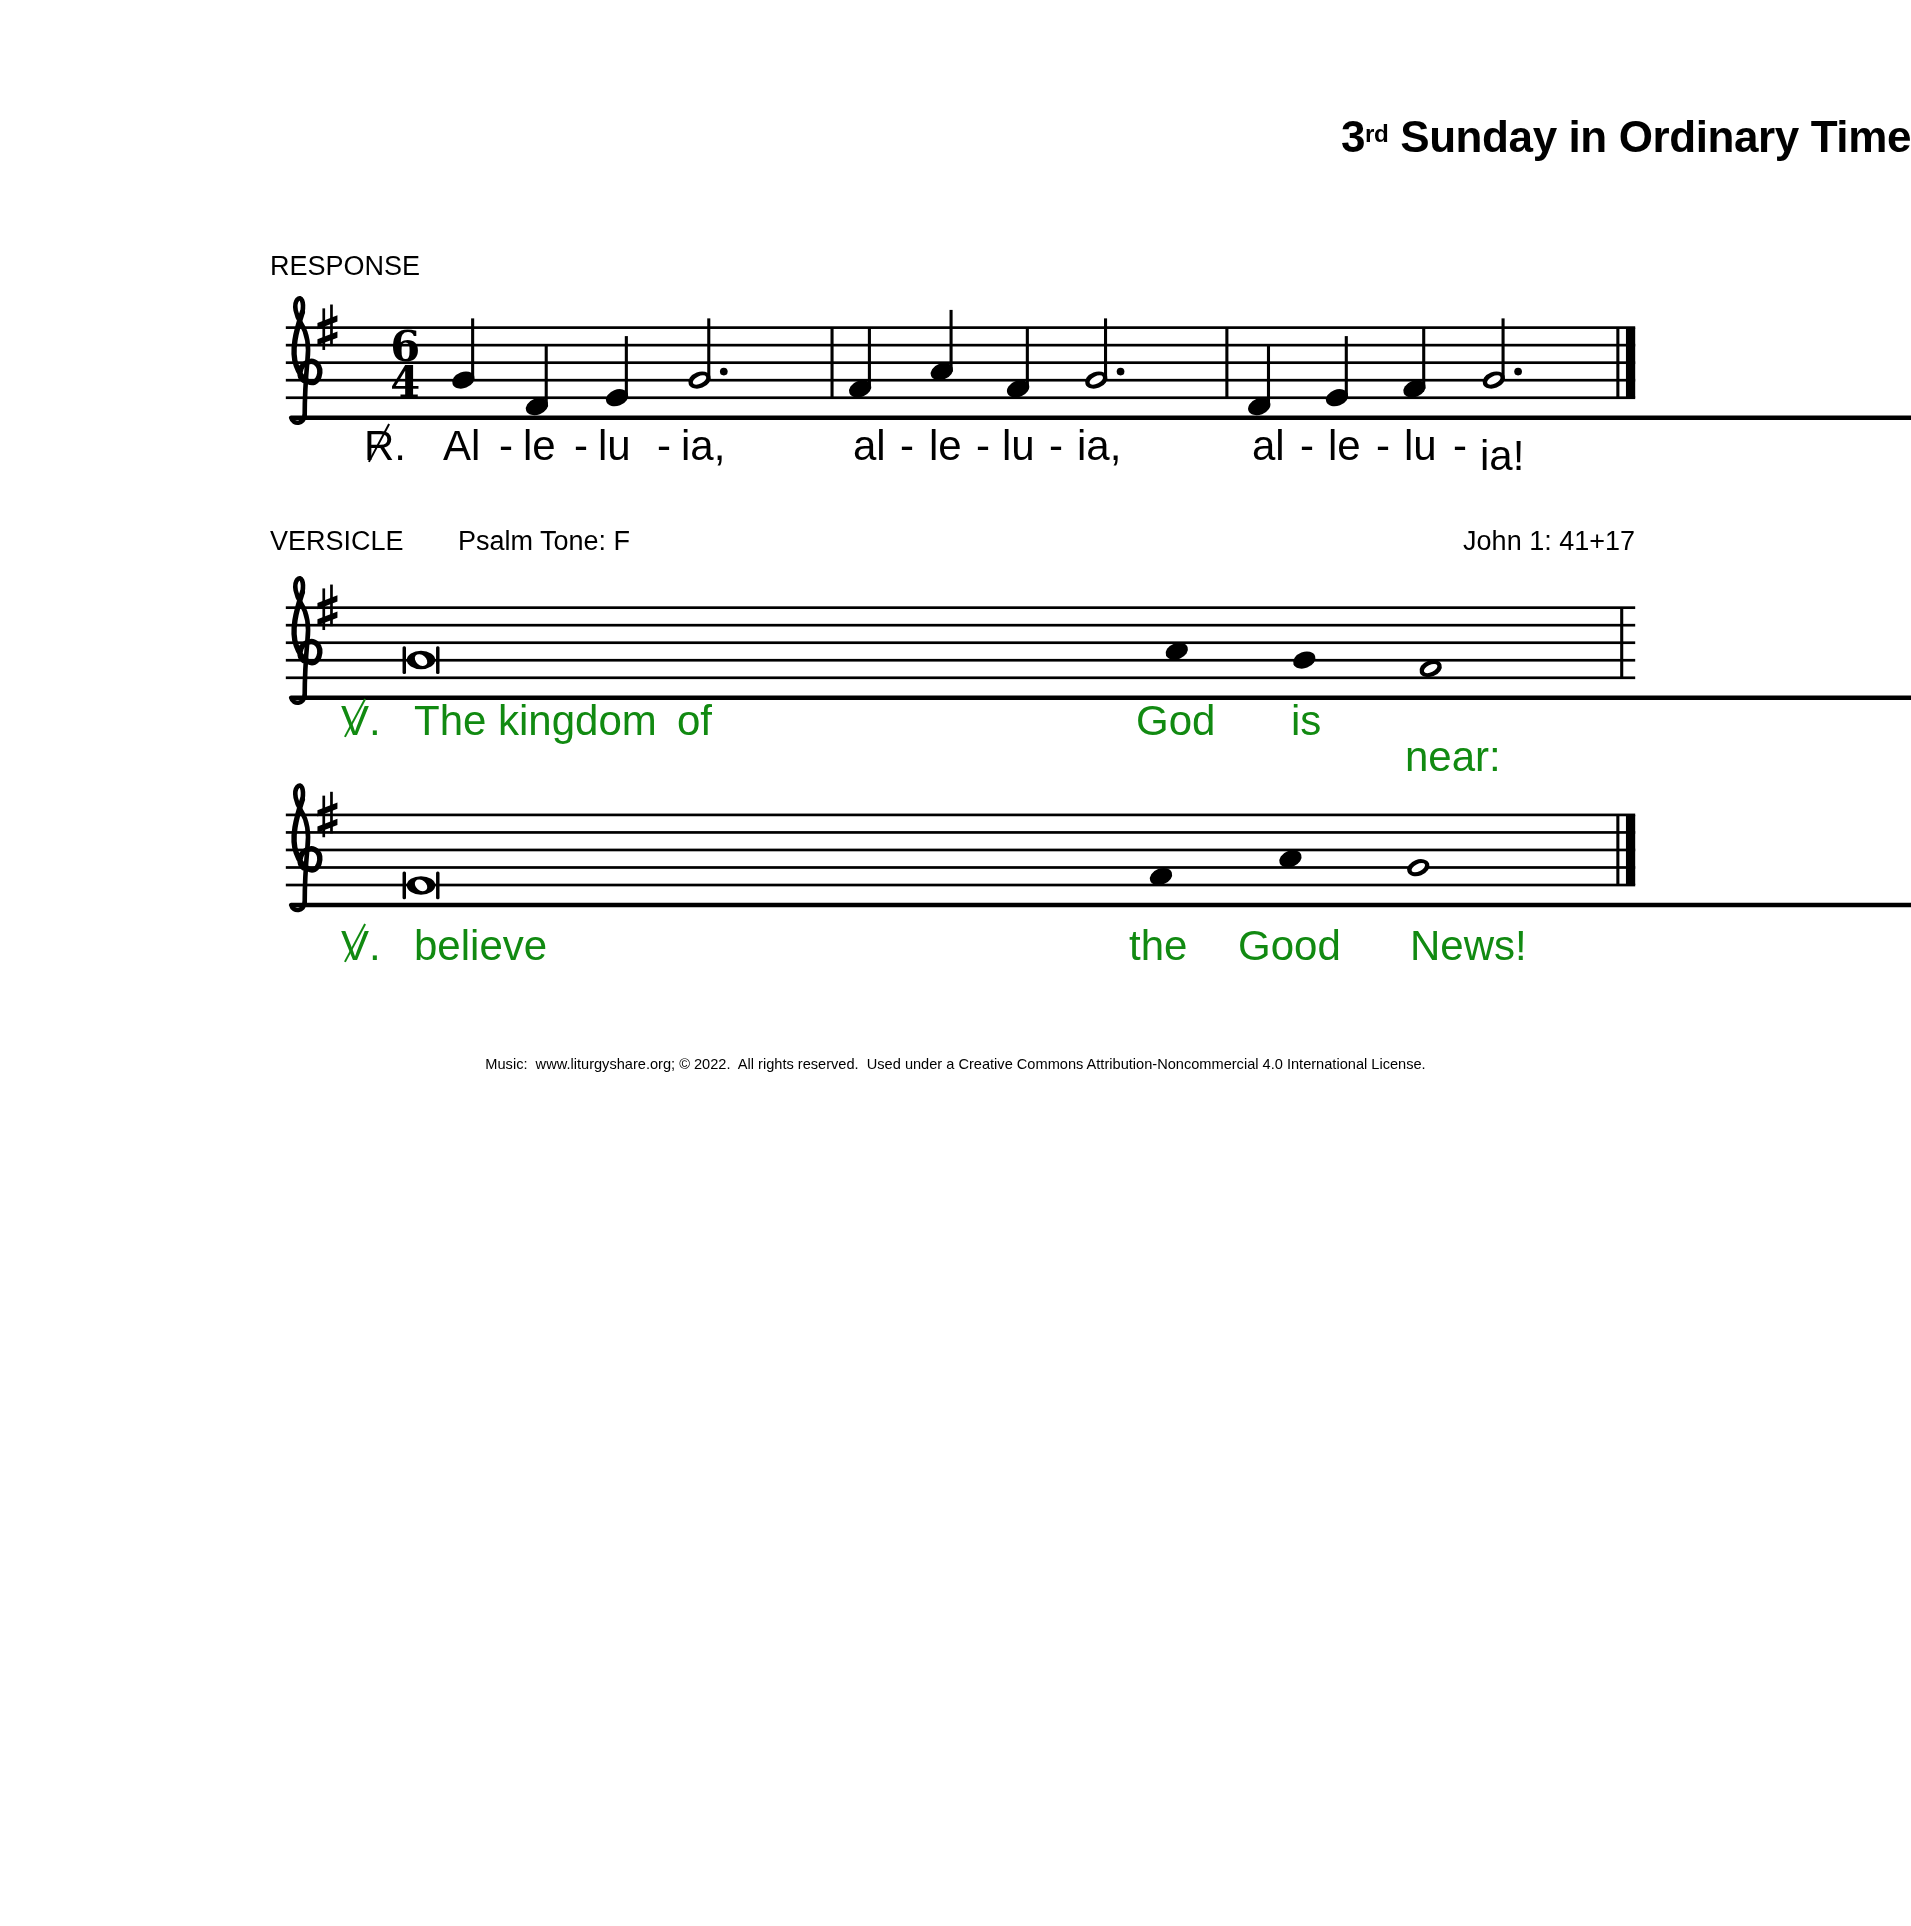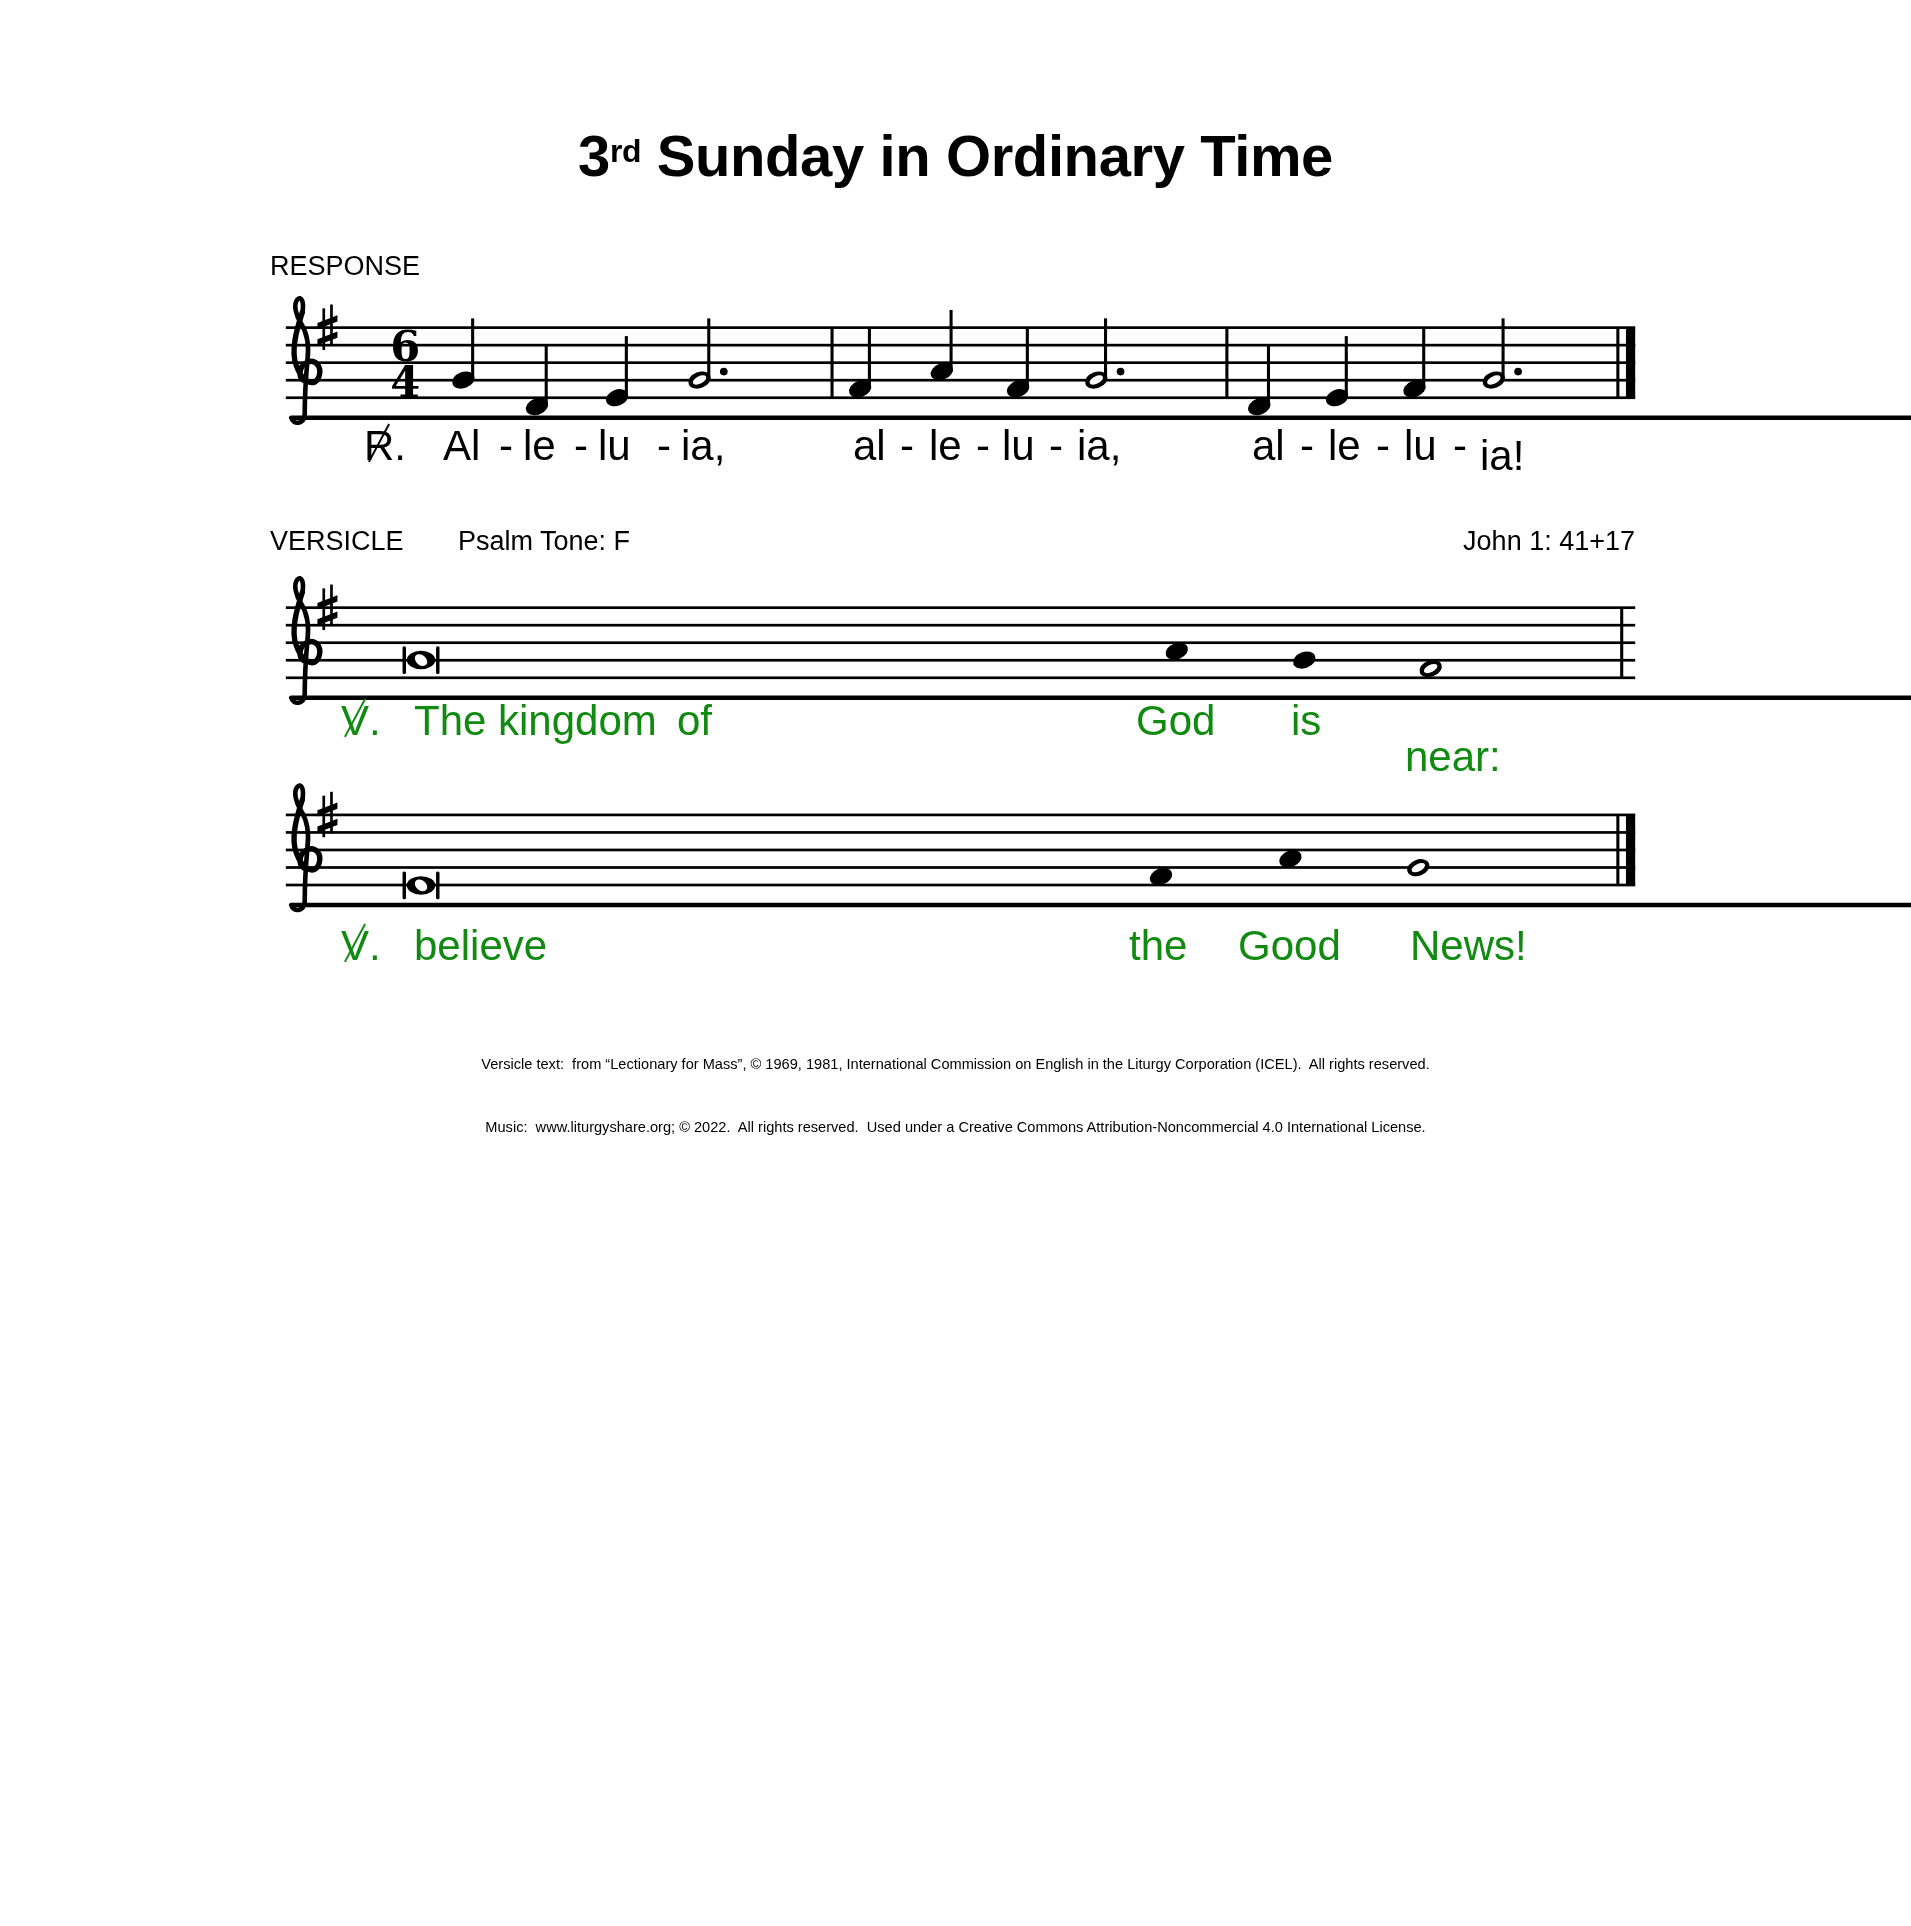--- a/index.html
+++ b/index.html
@@ -1,20 +1,20 @@
 <!DOCTYPE html>
 <html style="font-size:6.2px"><head>
 <meta charset="utf-8">
 <style>
   html,body{margin:0;padding:0;background:#fff;}
   .page{position:relative;width:1911px;height:2703px;background:#ffffff;
         font-family:"Liberation Sans",sans-serif;color:#000;overflow:hidden;}
   .abs{position:absolute;}
-  .title{top:83px;left:0;width:100%;text-align:center;font-weight:bold;
-         font-size:58px;letter-spacing:-0.4px;}
+  .title{top:83px;left:0;width:100%;text-align:right;font-weight:bold;
+         font-size:44px;letter-spacing:-0.4px;}
   .title span{white-space:pre;}
   .title .sup{font-size:55%;position:relative;top:-0.45em;}
   .subtitle{top:175px;left:0;width:100%;text-align:center;font-weight:bold;font-size:39px;}
   .seclabel{font-weight:normal;font-size:27px;white-space:pre;}
   .music-svg{position:absolute;left:0;top:0;width:1911px;height:2703px;}
   .lyr-row{position:absolute;left:0;top:0;width:100%;height:0;}
   .syll{position:absolute;font-size:42px;line-height:1;white-space:pre;}
   .sign{position:relative;display:inline-block;}
   .slash{position:absolute;left:50%;top:44%;width:1.02em;height:0.05em;
          background:currentColor;transform:translate(-50%,-50%) rotate(-62deg);}
@@ -232,18 +232,17 @@
       <div class="lyr-row" style="color: rgb(17, 138, 17);">
         <span class="syll" style="left: 341px; top: 925px;"><span class="sign">V<span class="slash"></span></span>.</span>
         <span class="syll" style="left: 414px; top: 925px;">believe</span>
         <span class="syll" style="left: 1129px; top: 925px;">the</span>
         <span class="syll" style="left: 1238px; top: 925px;">Good</span>
         <span class="syll" style="left: 1410px; top: 925px;">News!</span>
       </div>
     </div>
 
   <div class="abs footer">
-    <div>Versicle text:  from “Lectionary for Mass”, © 1969, 1981, International Commission on English in the Liturgy Corporation (ICEL).  All rights reserved.</div>
     <div>Music:  www.liturgyshare.org; © 2022.  All rights reserved.  Used under a Creative Commons Attribution-Noncommercial 4.0 International License.</div>
   </div>
 
 </div>
 
 
 </body></html>

